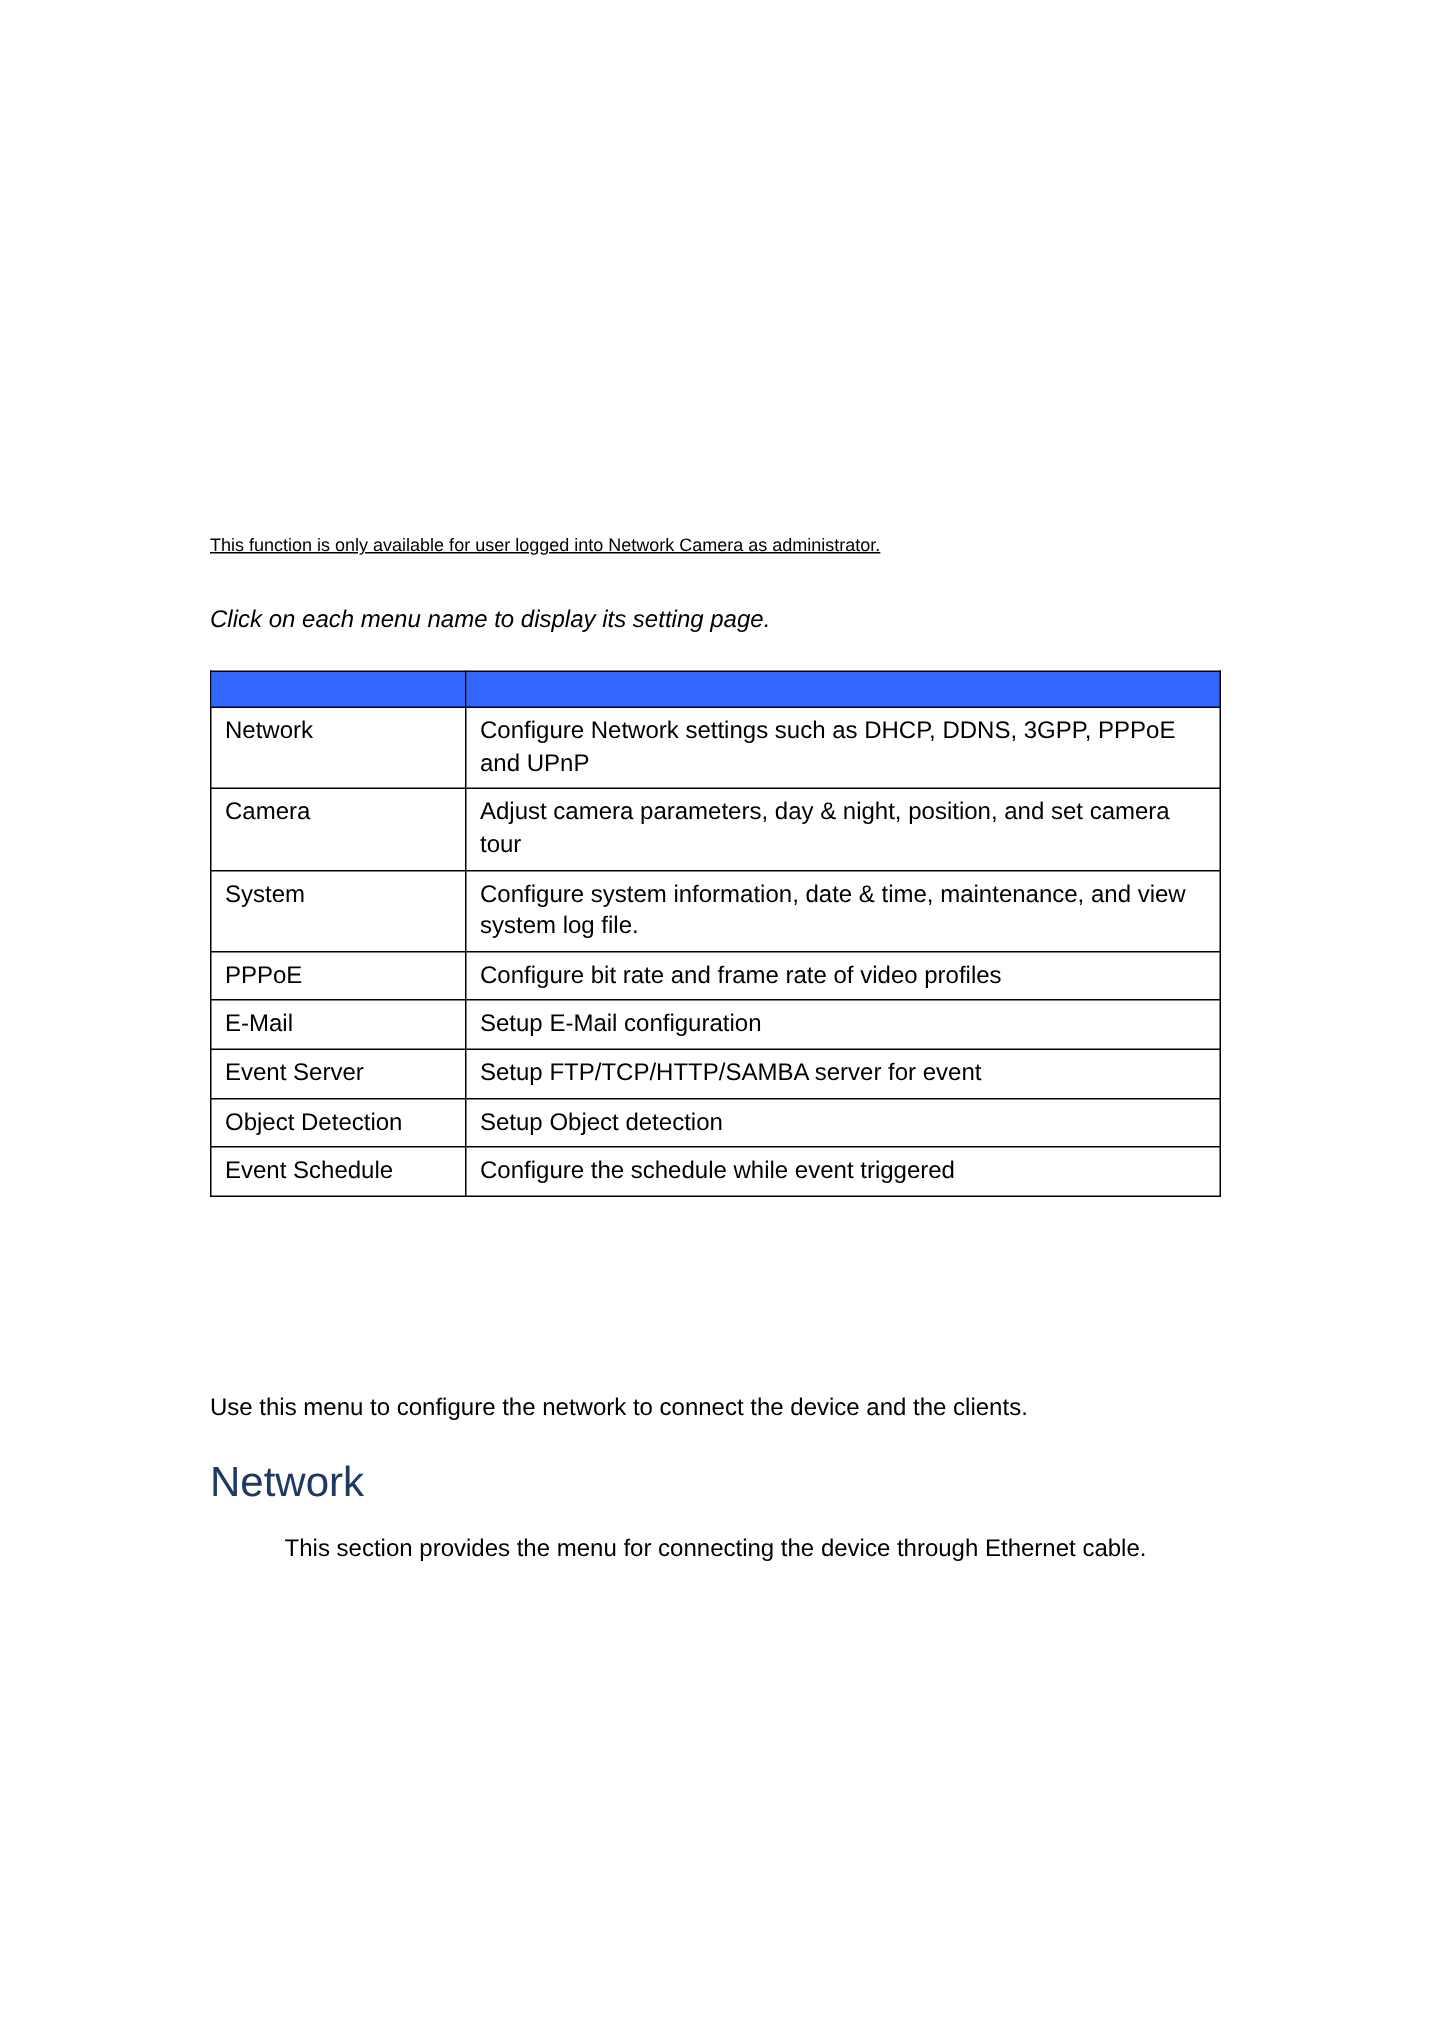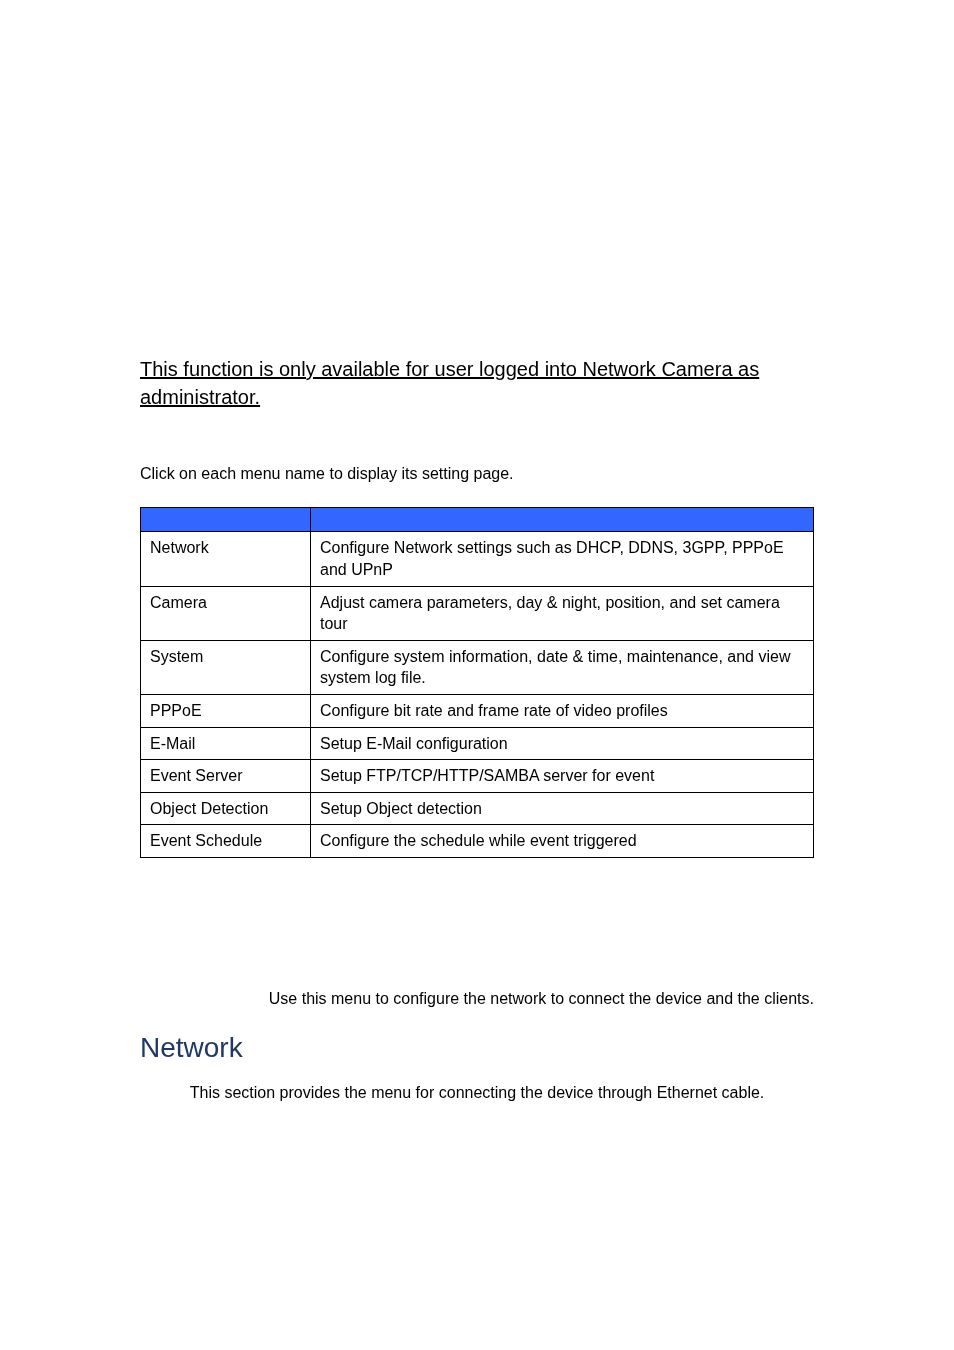--- a/index.html
+++ b/index.html
@@ -10,29 +10,30 @@
     color: #000000;
     padding: 0;
   }
   .page {
     width: 954px;
     height: 1350px;
     padding: 355px 140px 0 140px;
     position: relative;
   }
   .admin-note {
-    font-size: 20px;
+    font-size: 12px;
     text-decoration: underline;
     line-height: 1.4;
-    margin-bottom: 52px;
+    margin-bottom: 31px;
   }
   .instruction {
     font-size: 16px;
     line-height: 1.4;
     margin-bottom: 22px;
+    font-style: italic;
   }
   table.menu-table {
     width: 100%;
     border-collapse: collapse;
     border: 1px solid #000;
     table-layout: fixed;
   }
   table.menu-table col.col-left { width: 170px; }
   table.menu-table col.col-right { width: auto; }
   table.menu-table tr.header-row td {
@@ -46,21 +47,20 @@
     padding: 5px 9px;
     font-size: 16px;
     vertical-align: top;
     line-height: 1.35;
   }
   .network-intro {
     font-size: 16px;
     line-height: 1.4;
     margin-top: 130px;
     margin-bottom: 22px;
-    text-align: right;
   }
   .network-heading {
     font-size: 28px;
     font-weight: normal;
     color: #1f3864;
     margin-bottom: 18px;
   }
   .network-desc {
     font-size: 16px;
     line-height: 1.4;

